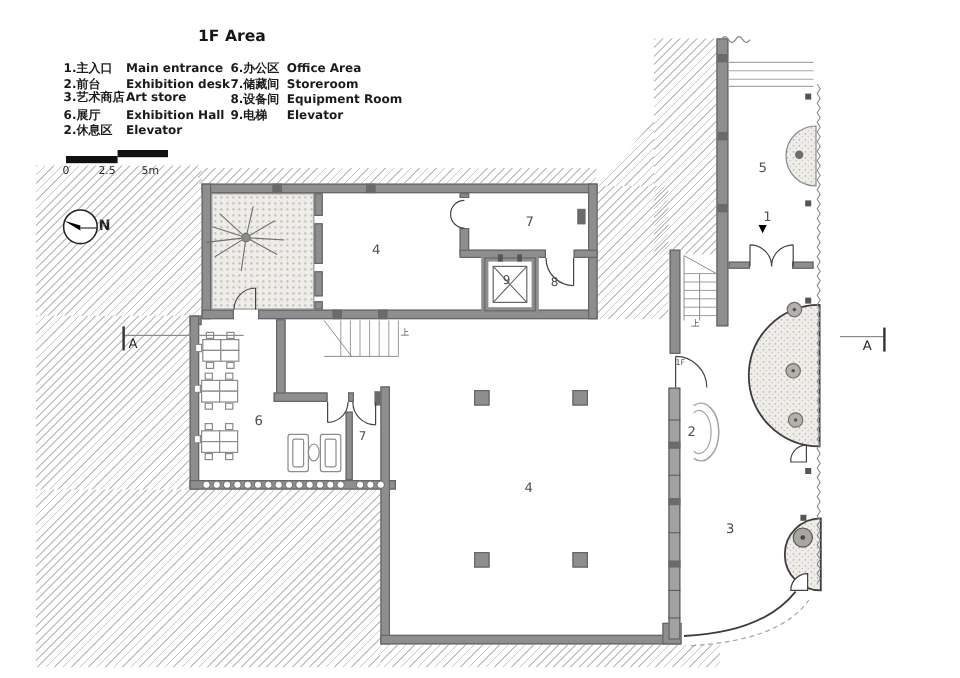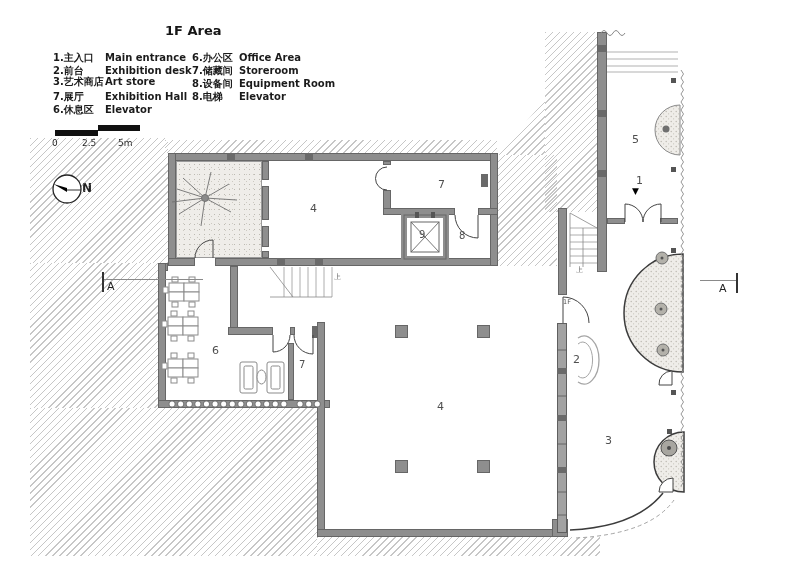--- a/index.html
+++ b/index.html
@@ -30,27 +30,27 @@
 </head>
 <body>
 
 <div id="canvas">
 
   <div class="title-en">1F  Area</div>
 
   <div class="lg" style="left:53px;top:51px"><span class="z">1.主入口</span><span>Main entrance</span></div>
   <div class="lg" style="left:53px;top:64px"><span class="z">2.前台</span><span>Exhibition desk</span></div>
   <div class="lg" style="left:53px;top:75px"><span class="z">3.艺术商店</span><span>Art store</span></div>
-  <div class="lg" style="left:53px;top:90px"><span class="z">7.展厅</span><span>Exhibition Hall</span></div>
-  <div class="lg" style="left:53px;top:103px"><span class="z">6.休息区</span><span>Elevator</span></div>
+  <div class="lg" style="left:53px;top:90px"><span class="z">6.展厅</span><span>Exhibition Hall</span></div>
+  <div class="lg" style="left:53px;top:103px"><span class="z">2.休息区</span><span>Elevator</span></div>
 
   <div class="lg lg2" style="left:192px;top:51px"><span class="z">6.办公区</span><span>Office Area</span></div>
   <div class="lg lg2" style="left:192px;top:64px"><span class="z">7.储藏间</span><span>Storeroom</span></div>
   <div class="lg lg2" style="left:192px;top:77px"><span class="z">8.设备间</span><span>Equipment Room</span></div>
-  <div class="lg lg2" style="left:192px;top:90px"><span class="z">8.电梯</span><span>Elevator</span></div>
+  <div class="lg lg2" style="left:192px;top:90px"><span class="z">9.电梯</span><span>Elevator</span></div>
 
   <div class="scale-seg" style="left:55px;top:130px;width:43px;height:6px"></div>
   <div class="scale-seg" style="left:98px;top:125px;width:42px;height:6px"></div>
   <div class="scale-lbl" style="left:52px;top:138px">0</div>
   <div class="scale-lbl" style="left:82px;top:138px">2.5</div>
   <div class="scale-lbl" style="left:118px;top:138px">5m</div>
 
   <div class="abs" style="left:82px;top:181px;font-size:12px;font-weight:600;color:#222">N</div>
 
   <div class="hatch" style="left:30px;top:138px;width:138px;height:125px"></div>

